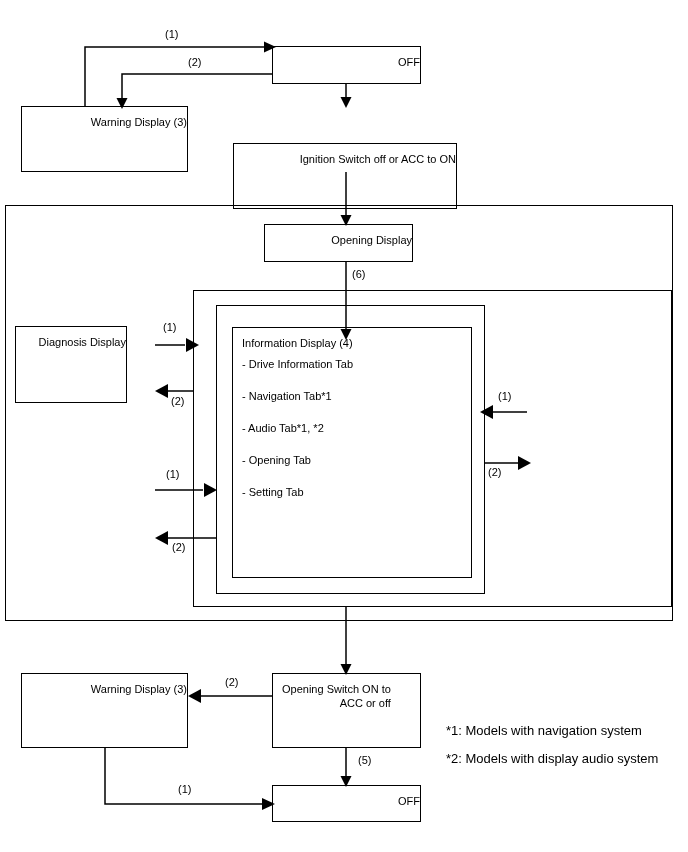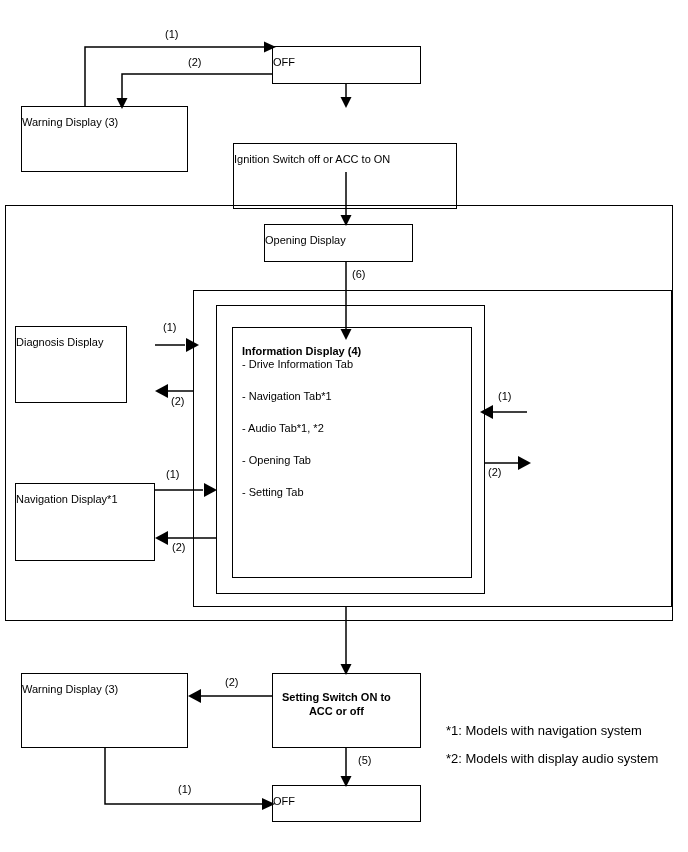--- a/index.html
+++ b/index.html
@@ -25,28 +25,27 @@
   .box-label {
     position: absolute;
     font-size: 11px;
     line-height: 14px;
     color: #000;
     white-space: pre-line;
   }
   .label-center {
     left: 0;
     right: 0;
-    text-align: left;
+    text-align: right;
     top: 8px;
   }
   .label-left {
     left: 9px;
-    top: 16px;
-    text-align: center;
-    font-weight: bold;
+    top: 8px;
+    text-align: right;
   }
   .container-box {
     position: absolute;
     box-sizing: border-box;
     border: 1.6px solid #000;
     background: transparent;
   }
   .edge-label {
     position: absolute;
     font-size: 11px;
@@ -170,31 +169,28 @@
       <div>- Audio Tab*1, *2</div>
       <div>- Opening Tab</div>
       <div>- Setting Tab</div>
     </div>
   </div>
 
   <div class="box" style="left:15px; top:326px; width:112px; height:77px;">
     <div class="box-label label-center">Diagnosis Display</div>
   </div>
 
-  <div class="box" style="left:15px; top:483px; width:140px; height:78px;">
-    <div class="box-label label-center">Navigation Display*1</div>
-  </div>
 
 
   <div class="box" style="left:21px; top:673px; width:167px; height:75px;">
     <div class="box-label label-center">Warning Display (3)</div>
   </div>
 
   <div class="box" style="left:272px; top:673px; width:149px; height:75px;">
-    <div class="box-label label-left">Setting Switch ON to
+    <div class="box-label label-left">Opening Switch ON to
 ACC or off</div>
   </div>
 
   <div class="box" style="left:272px; top:785px; width:149px; height:37px;">
     <div class="box-label label-center">OFF</div>
   </div>
 
   <div class="edge-label" style="left:165px; top:28px;">(1)</div>
   <div class="edge-label" style="left:188px; top:56px;">(2)</div>
 

